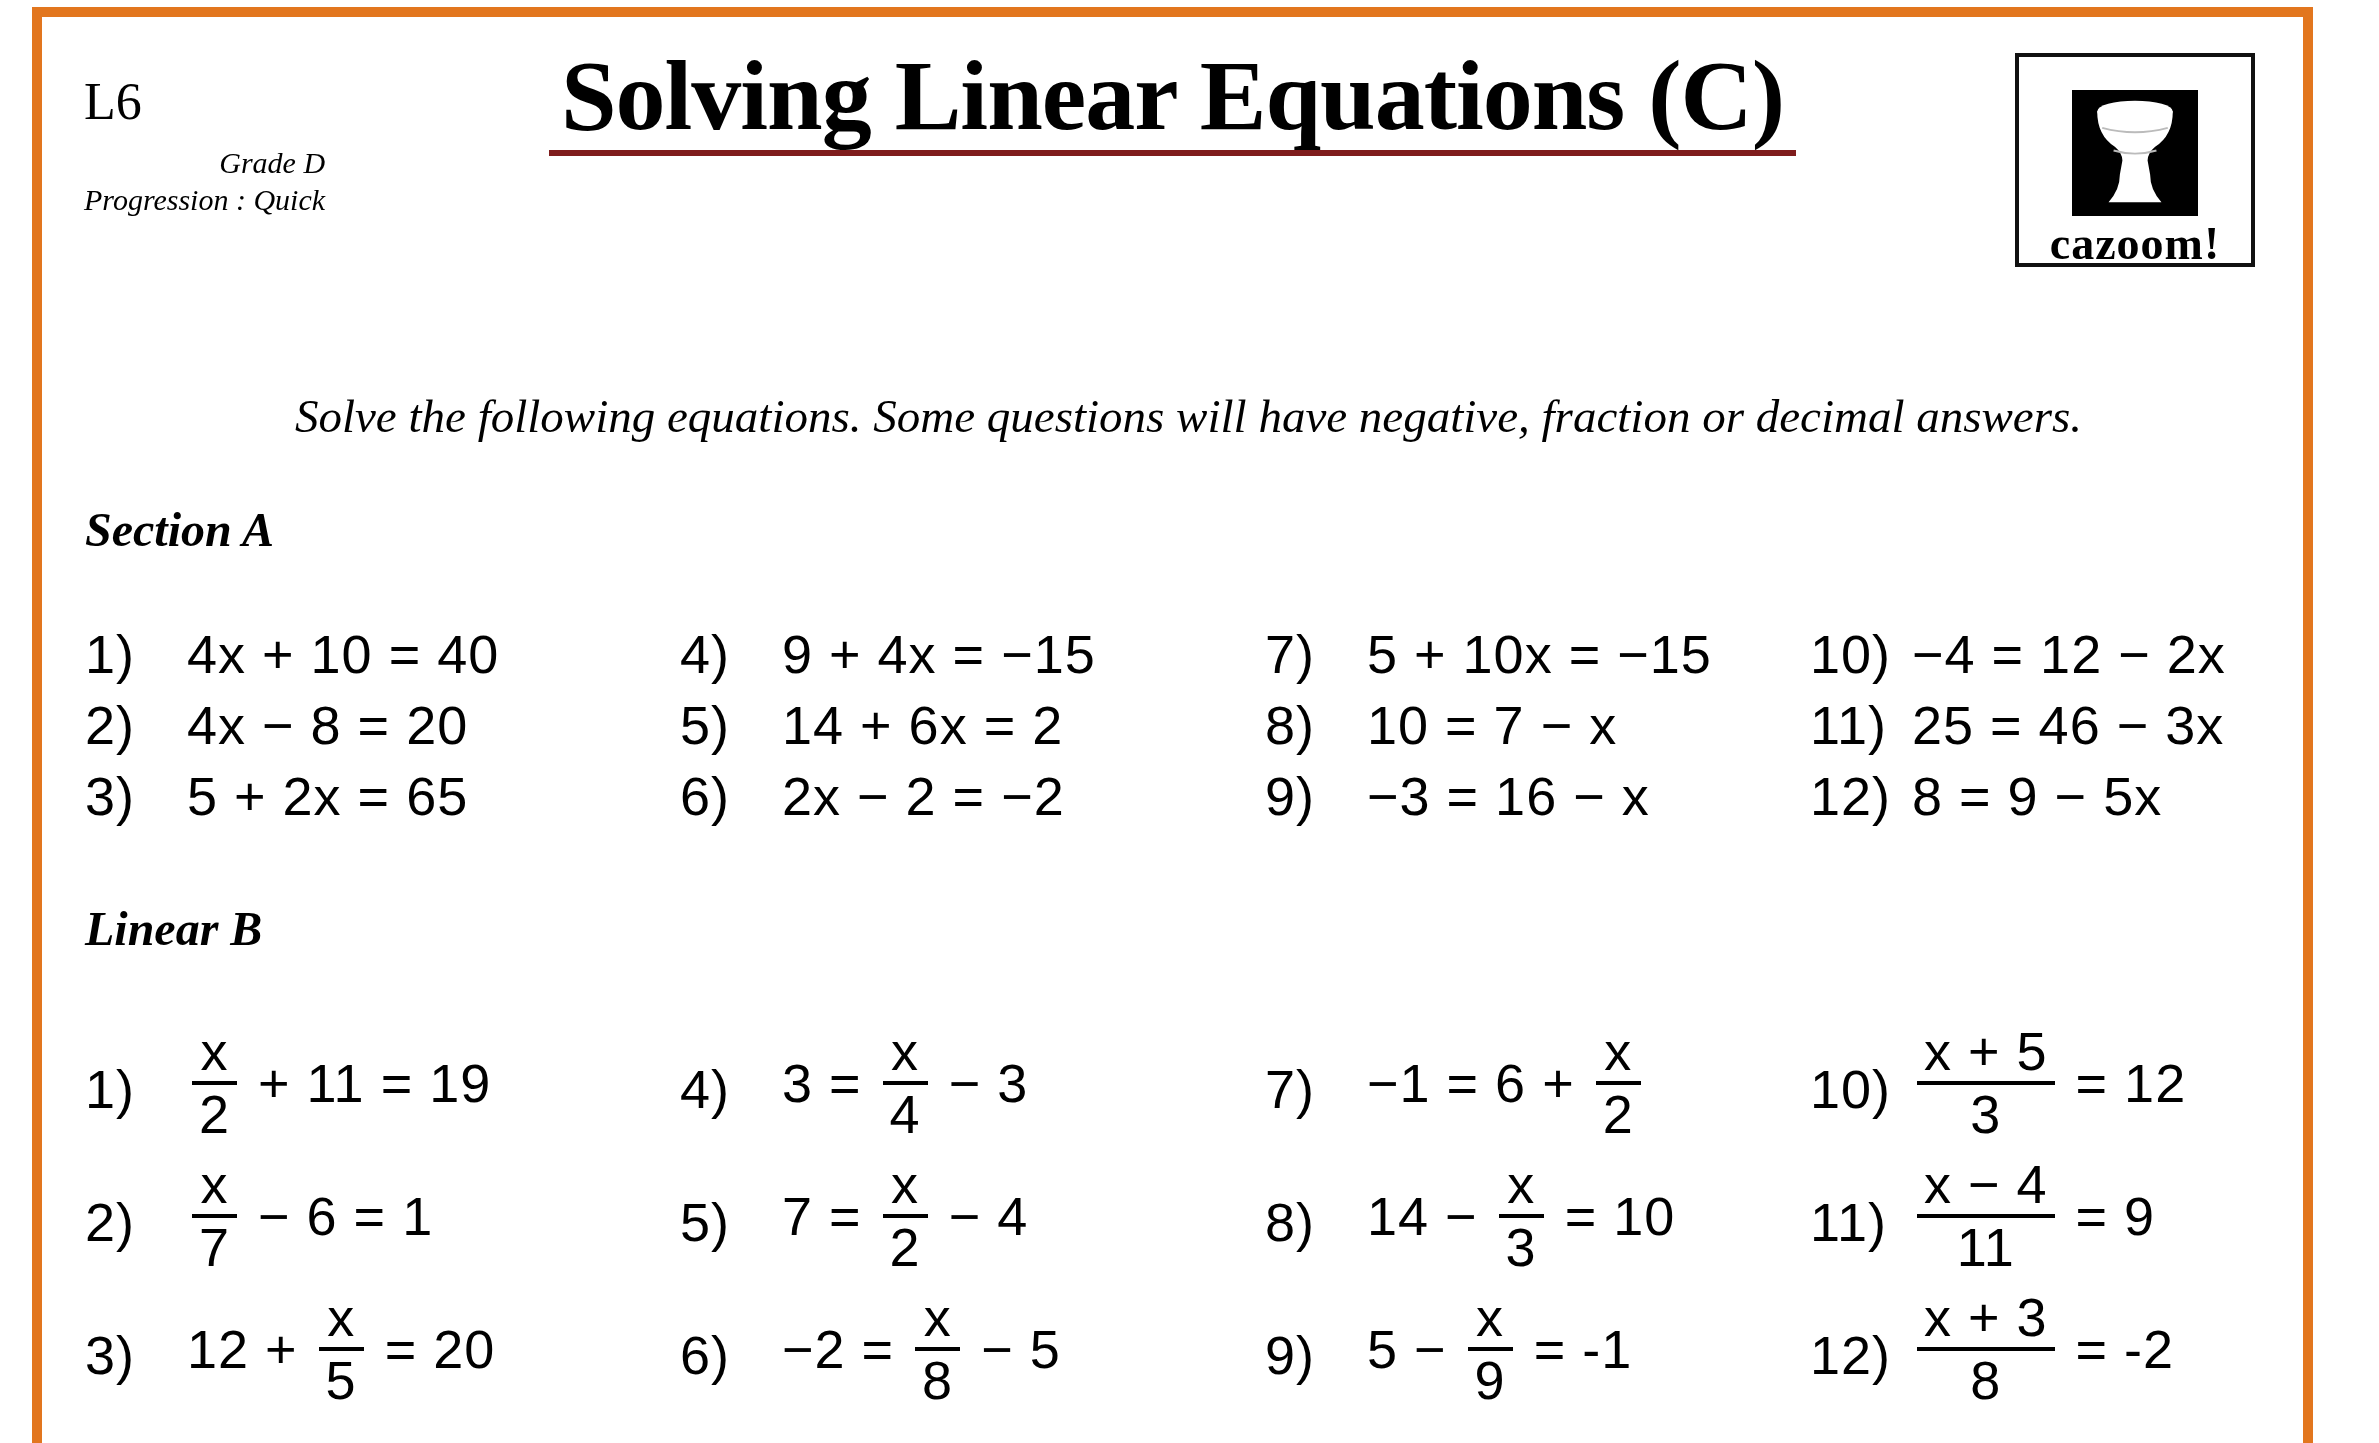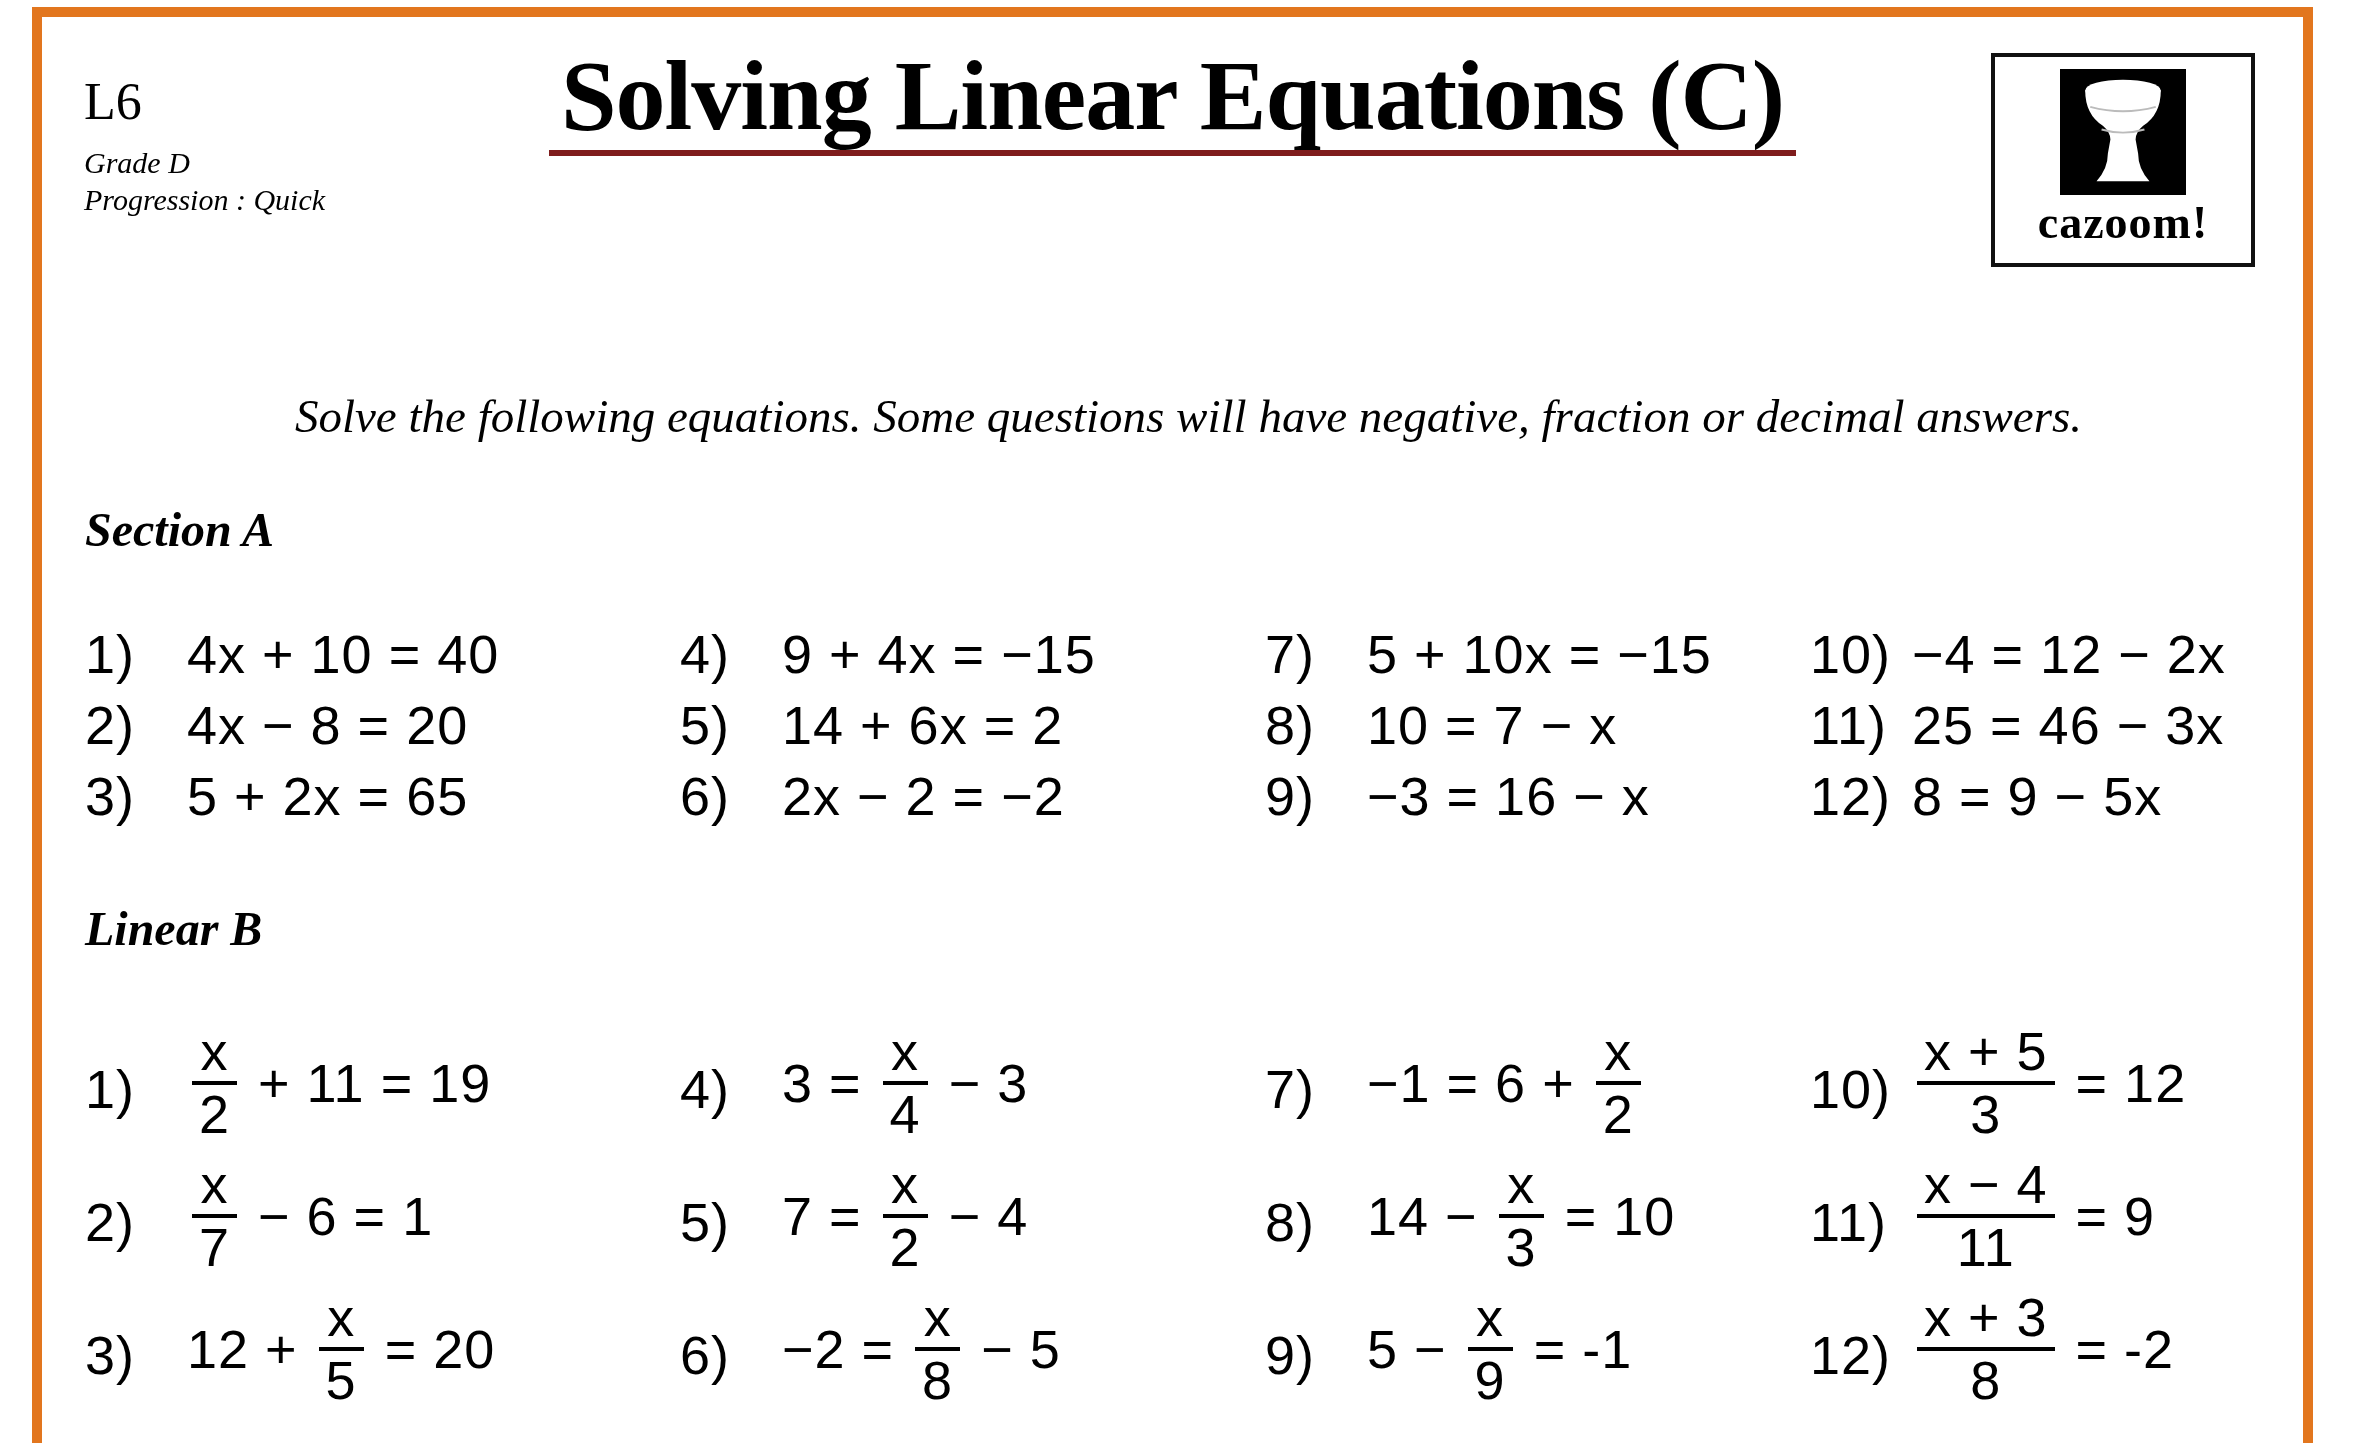--- a/index.html
+++ b/index.html
@@ -12,31 +12,31 @@
   .frame {
     position:absolute; left:32px; top:7px; width:2281px; height:1520px;
     border:10px solid var(--orange); border-bottom:none; background:#fff;
   }
   .content { position:relative; width:100%; height:100%; }
 
   
   .level { position:absolute; left:42px; top:58px; }
   .level-code { font-size:52px; line-height:1.05;font-family:Liberation Serif, serif; }
   .level-sub  { font-style:italic; font-size:30px; line-height:37px; }
-  .level-sub.first { margin-top:14px; }
+  .level-sub.first { margin-top:14px;text-align:right; }
 
   .title-wrap { position:absolute; left:0; right:0; top:26px; text-align:center; }
   .page-title {
     display:inline-block; font-weight:bold; font-size:100px; line-height:1.05;
     border-bottom:6px solid #7f1d1d; padding:0 12px 2px 12px; letter-spacing:-1px;
   }
 
   .logo {
-    position:absolute; top:36px; right:48px; width:264px; height:214px;
-    border:4px solid #111; background:#fff; text-align:center; padding-top:12px;
+    position:absolute; top:36px; right:48px; width:240px; height:214px;
+    border:4px solid #111; background:#fff; text-align:center; padding-top:33px;
   }
   .logo-art { width:126px; height:126px; background:#000; display:inline-block; }
   .logo-art svg { display:block; width:100%; height:100%; }
   .logo-text { font-weight:bold; font-size:46px; line-height:1.0; letter-spacing:1px; margin-top:1px; }
 
   .instructions {
     position:absolute; left:0; right:0; top:372px; text-align:center;
     font-style:italic; font-size:47px; white-space:nowrap;padding-left:32px;
   }
 

